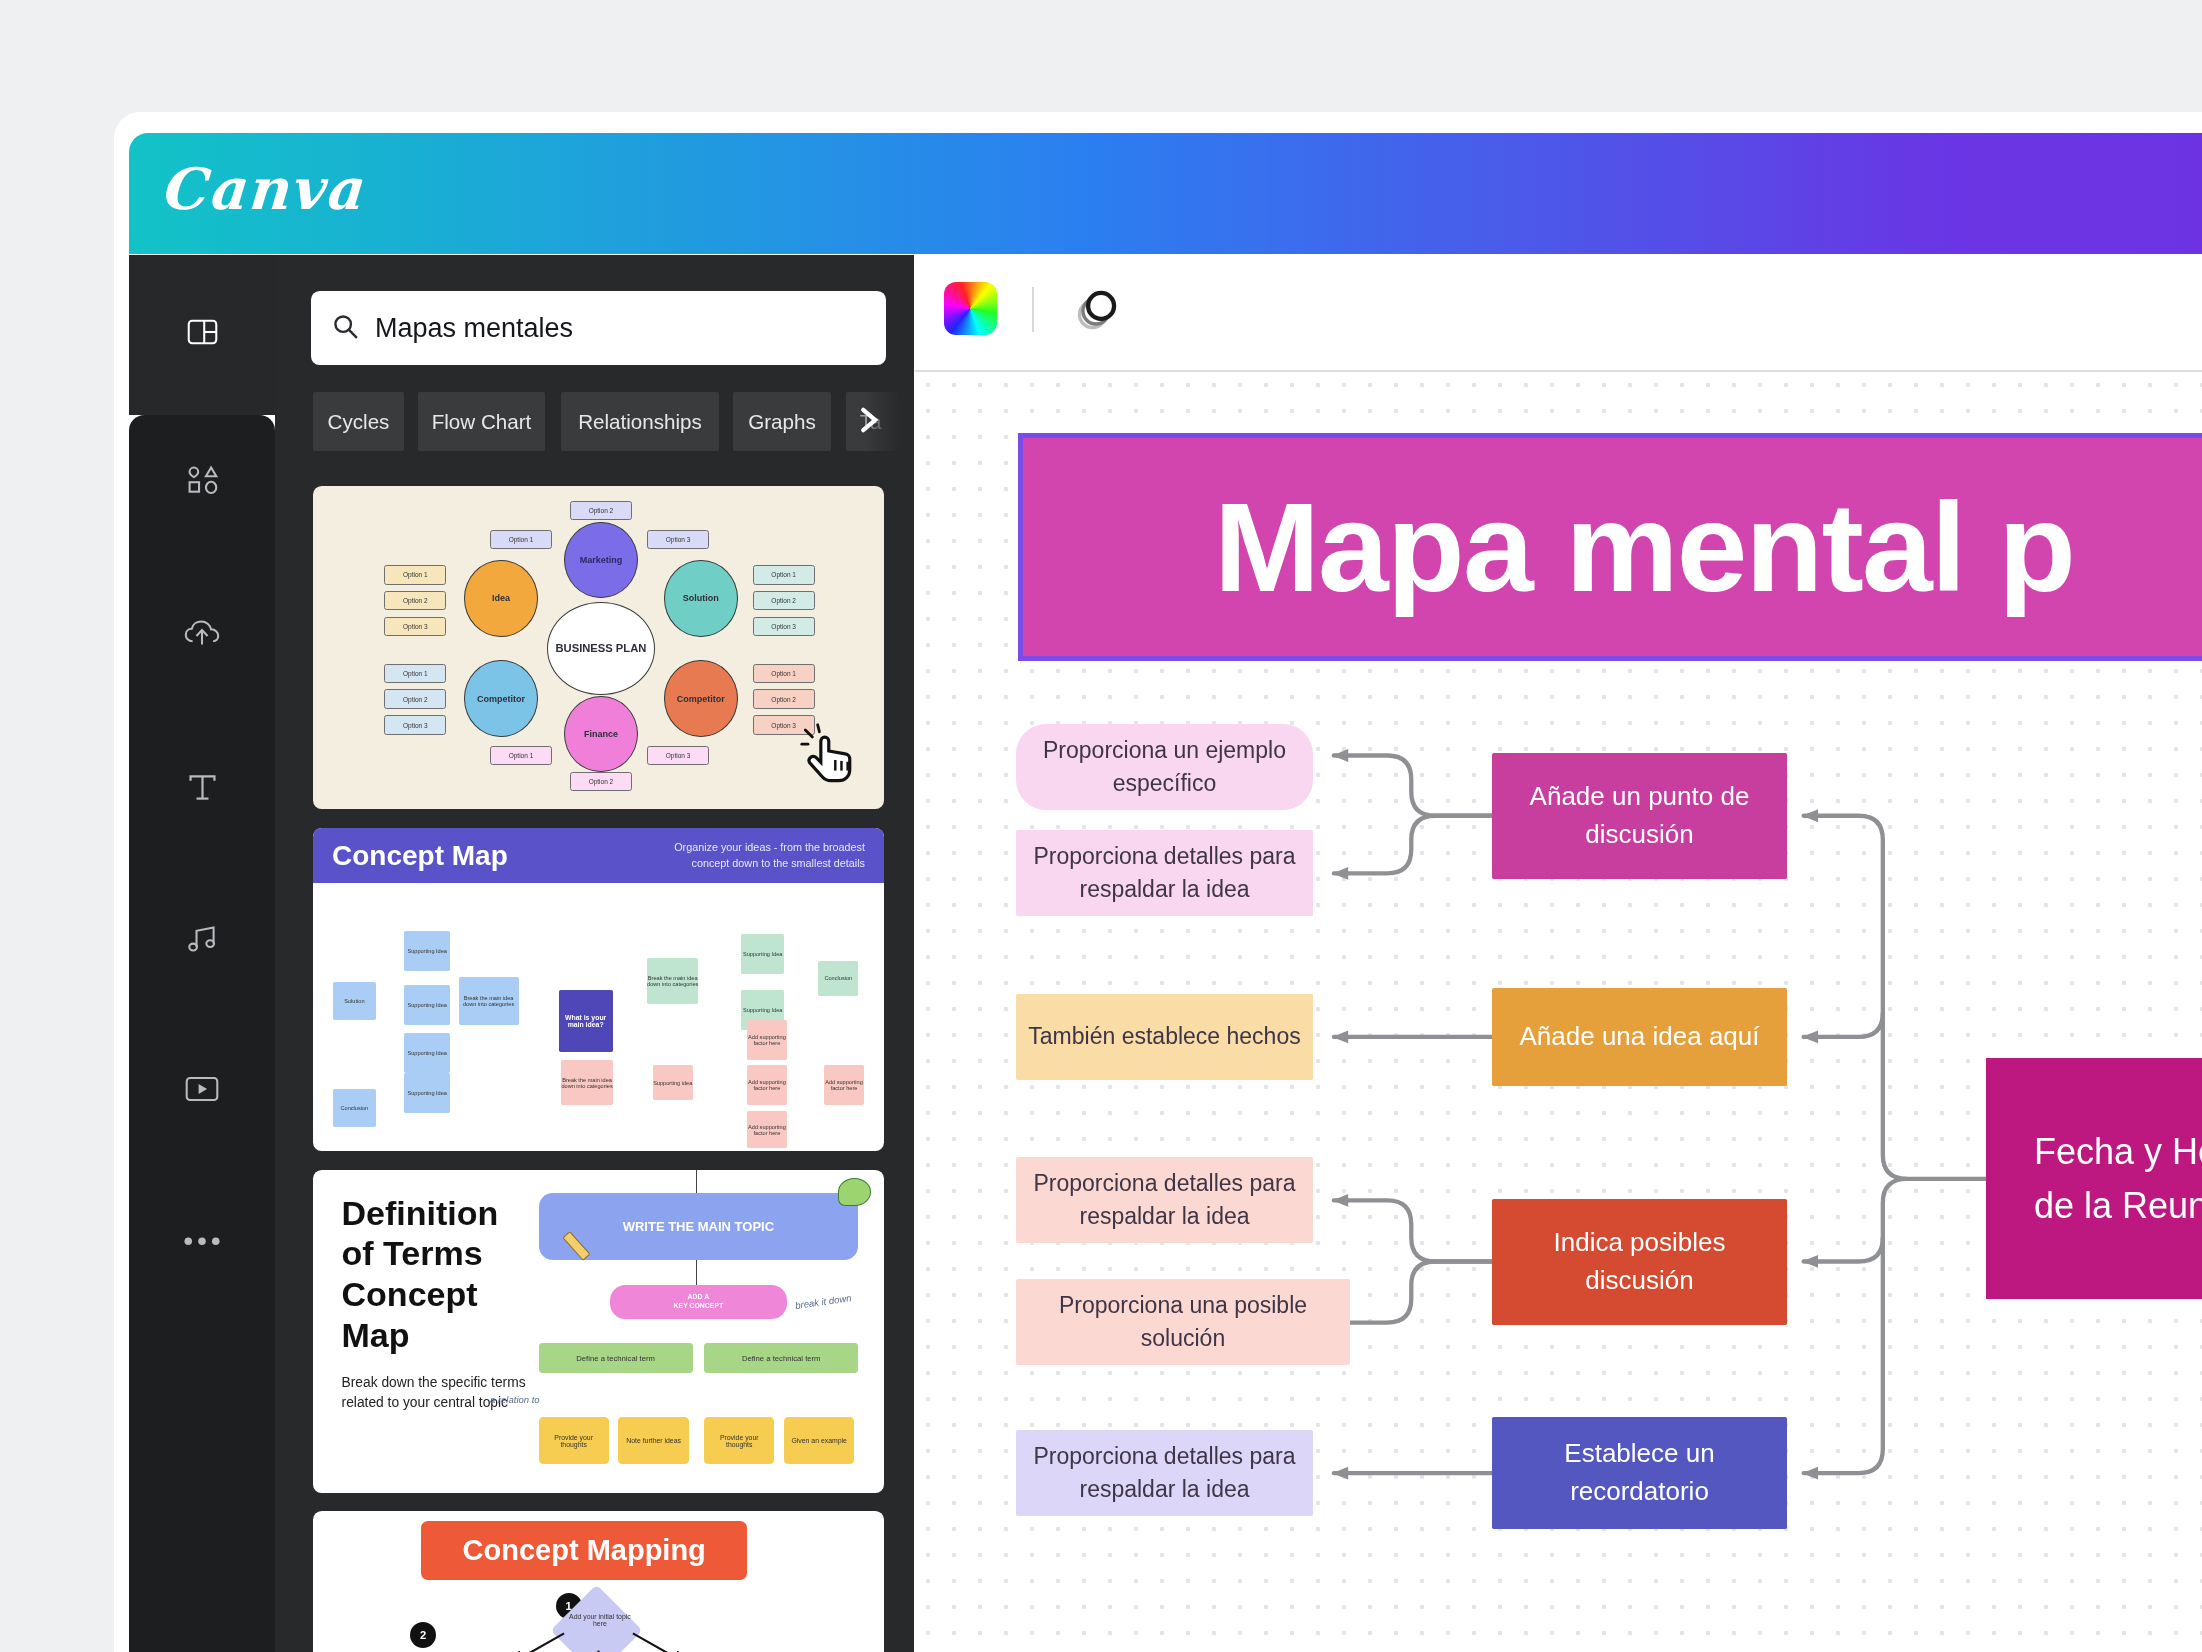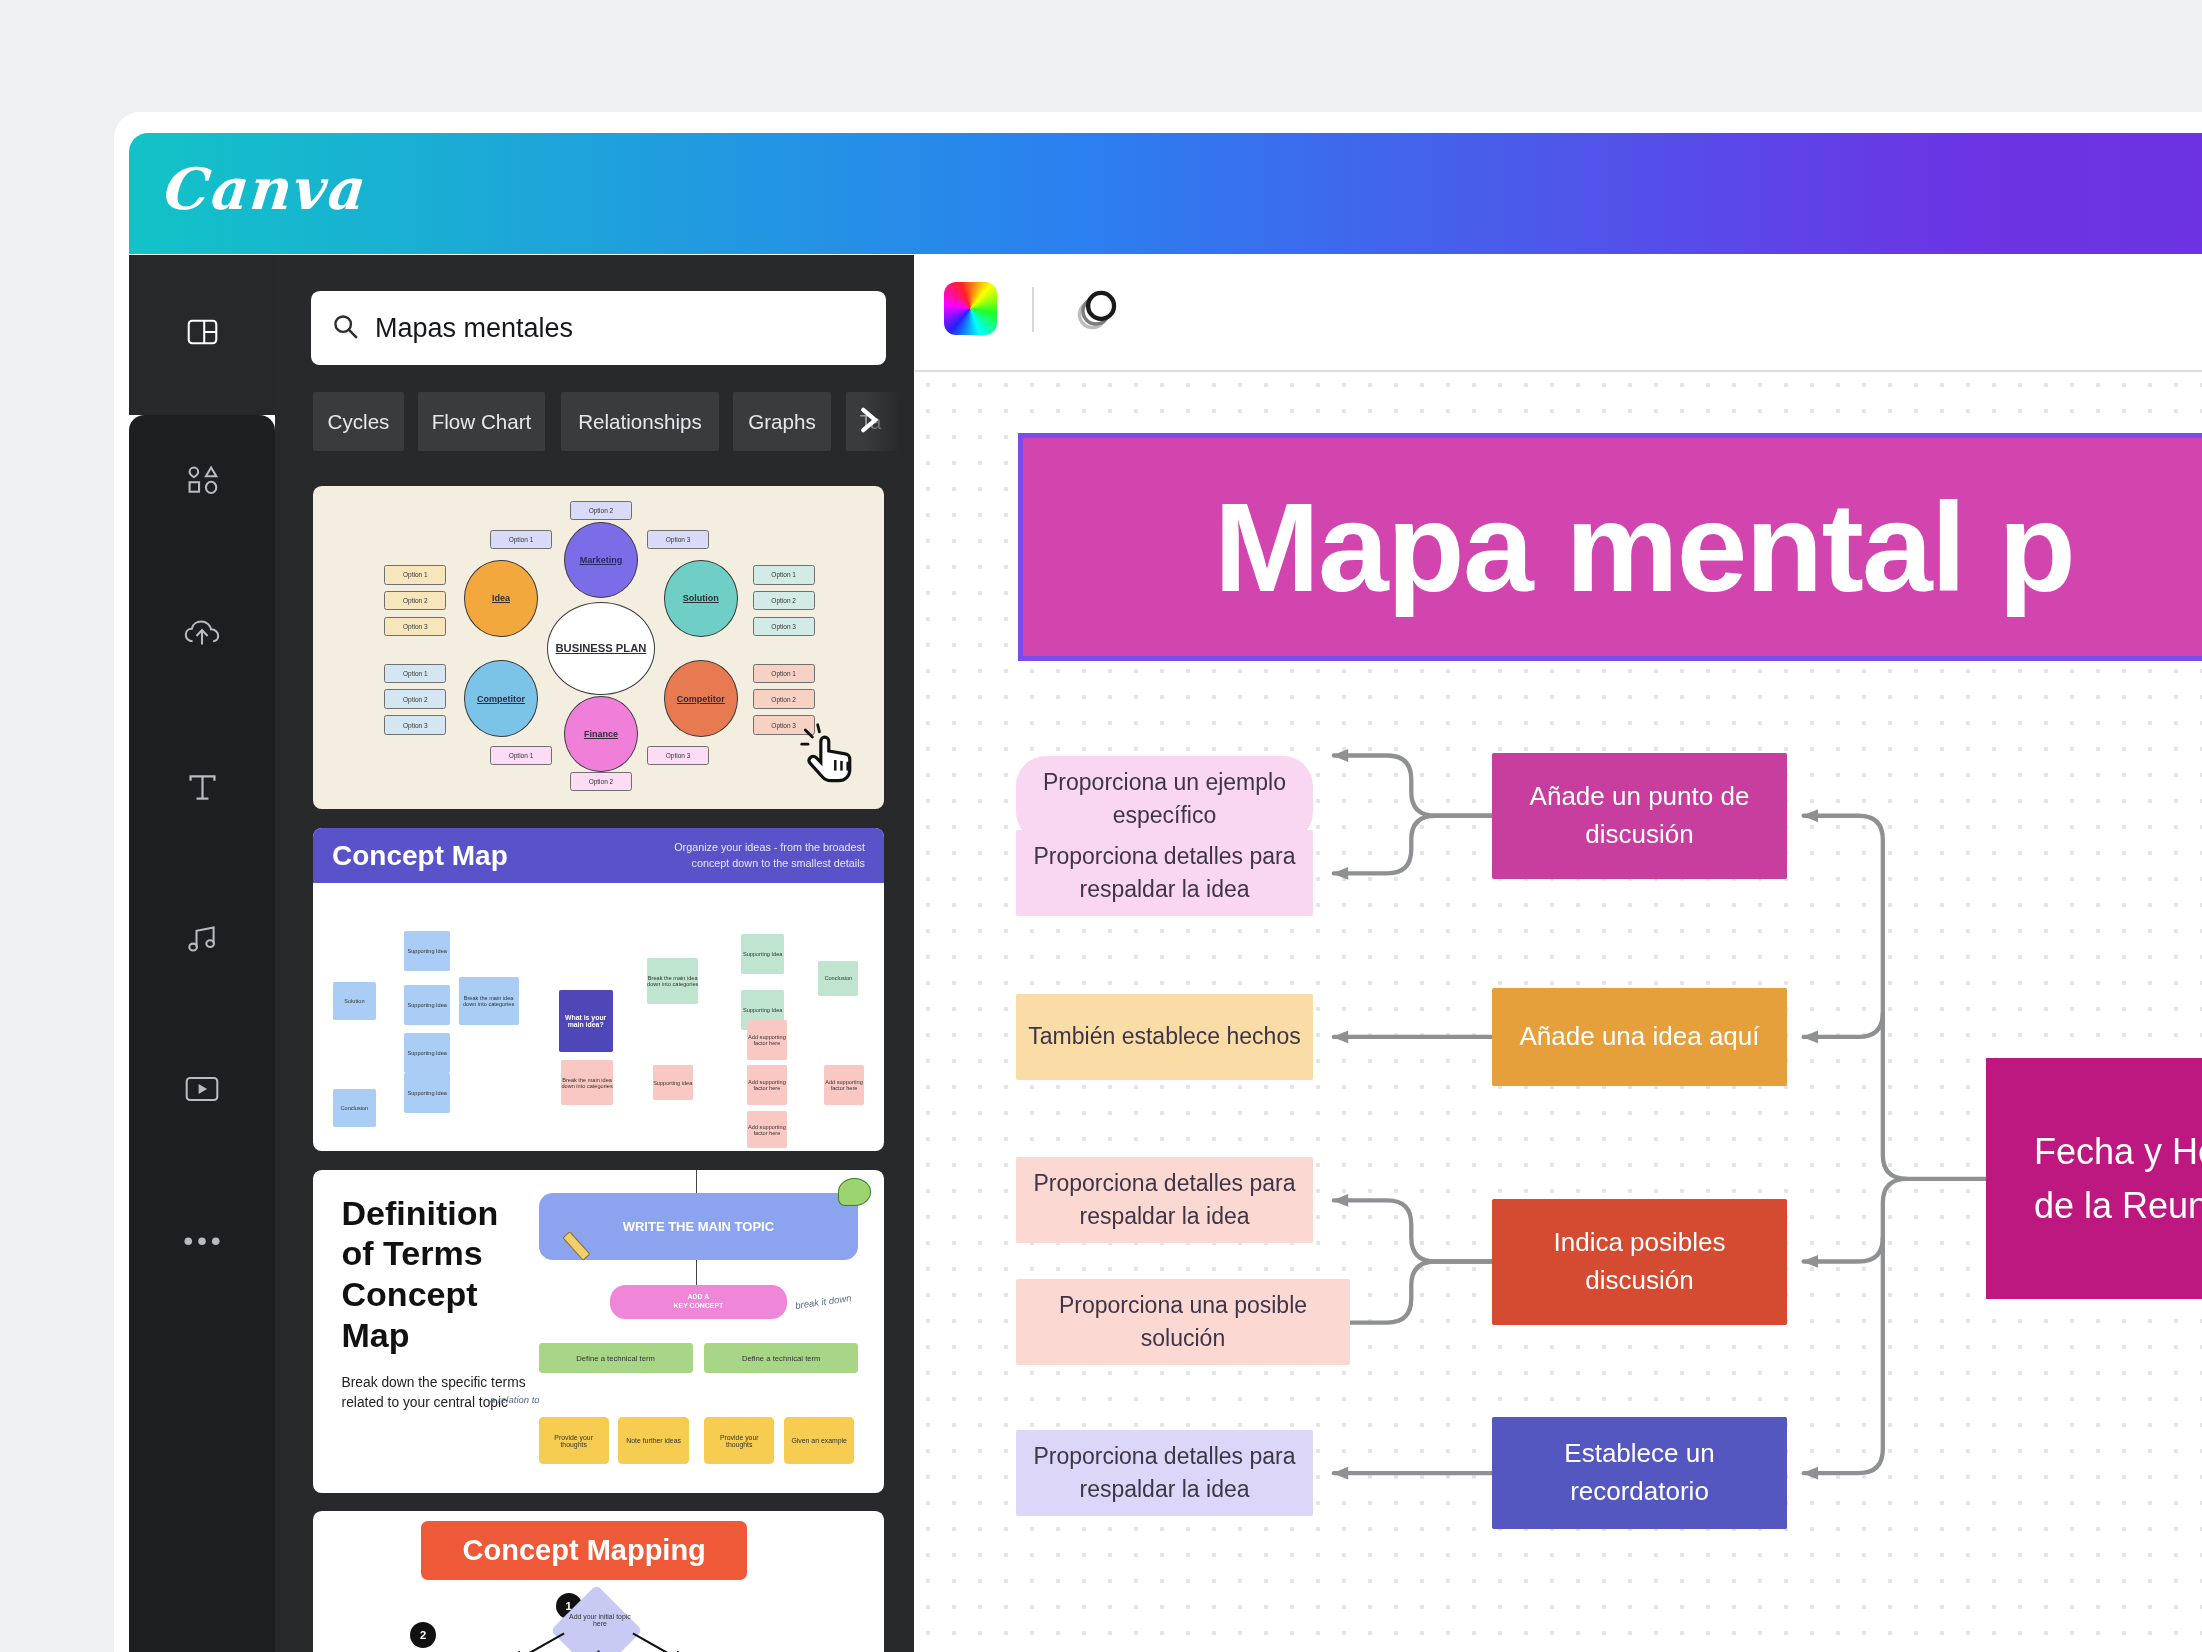--- a/index.html
+++ b/index.html
@@ -15,21 +15,21 @@
   #rail-low{left:129px;top:415px;width:146px;height:1238px;background:#1d1e20;border-radius:15.5px 15.5px 0 0;}
   .rail-ic{position:absolute;left:0;width:146px;height:52px;display:flex;align-items:center;justify-content:center;color:#b9bbbe;}
   #panel{left:275px;top:255px;width:639px;height:1398px;background:#28292b;}
   #searchbar{position:absolute;left:36px;top:36px;width:575px;height:74px;background:#fff;border-radius:8.6px;display:flex;align-items:center;padding:0 20.6px;box-sizing:border-box;gap:13.8px;}
   #searchbar input{border:none;outline:none;font:400 27px "Liberation Sans",sans-serif;color:#15171b;flex:1;background:transparent;}
   .chip{position:absolute;top:137px;height:59px;background:#3a3b3d;border-radius:2px;color:#e6e7e9;
     font-size:20.6px;display:flex;align-items:center;justify-content:center;box-sizing:border-box;}
   .thumb{position:absolute;left:38px;width:571px;height:323px;border-radius:8.6px;overflow:hidden;background:#fff;}
   
   .mbox{position:absolute;display:flex;align-items:center;justify-content:center;text-align:center;color:#333;border-radius:1.7px;}
-  .ellipse{position:absolute;border-radius:50%;border:1.7px solid #3a3a3a;display:flex;align-items:center;justify-content:center;text-align:center;font-weight:bold;font-size:9px;color:#2e2e38;text-decoration:underline;}
+  .ellipse{position:absolute;border-radius:50%;border:1.7px solid #3a3a3a;display:flex;align-items:center;justify-content:center;text-align:center;font-weight:bold;font-size:9px;color:#2e2e38;}
   .opt{position:absolute;width:10.5%;height:5.4%;border:0.9px solid #6f6f6f;border-radius:2.6px;background:#fff;
     display:flex;align-items:center;justify-content:center;font-size:6.5px;color:#333;}
   
   #canvas-bg{left:915px;top:255px;width:1288px;height:1398px;background:#ffffff;}
   #toolbar-border{left:915px;top:370px;width:1288px;height:1.7px;background:#dcdddf;}
   #dots{left:915px;top:372px;width:1288px;height:1281px;background-color:#fff;
     background-image:radial-gradient(circle,#e3e3e8 2px,transparent 2.4px);background-size:26px 26px;}
   #swatch{left:944px;top:282px;width:53px;height:53px;border-radius:12px;cursor:pointer;
     background:conic-gradient(from 220deg at 50% 50%,#2222ff,#ff00ff,#ff2222,#ffff00,#22ff22,#00ffff,#2222ff);}
   #tb-divider{left:1032px;top:287px;width:1.7px;height:45px;background:#d7d8da;}
@@ -287,21 +287,21 @@
       <path d="M1734 1466 L1668 1466 Q1640 1466 1640 1438 L1640 1423 Q1640 1395 1612 1395 L1550 1395" marker-end="url(#arr)"></path>
       <path d="M1734 1466 L1668 1466 Q1640 1466 1640 1494 L1640 1509 Q1640 1537 1612 1537 L1550 1537" marker-end="url(#arr)"></path>
       <path d="M1734 1712 L1550 1712" marker-end="url(#arr)"></path>
     </g>
   </svg>
 
   <div class="abs" id="banner">
     <span>Mapa mental p</span>
   </div>
 
-  <div class="node node-light" style="left:1016px;top:756px;width:297px;height:86px;background:#f9d7f0;border-radius:30px;">Proporciona un ejemplo específico</div>
+  <div class="node node-light" style="left:1016px;top:724px;width:297px;height:86px;background:#f9d7f0;border-radius:30px;">Proporciona un ejemplo específico</div>
   <div class="node node-light" style="left:1016px;top:830px;width:297px;height:86px;background:#f9d7f0;">Proporciona detalles para respaldar la idea</div>
   <div class="node node-light" style="left:1016px;top:994px;width:297px;height:86px;background:#f9dca6;">También establece hechos</div>
   <div class="node node-light" style="left:1016px;top:1157px;width:297px;height:86px;background:#fbd9d2;">Proporciona detalles para respaldar la idea</div>
   <div class="node node-light" style="left:1016px;top:1279px;width:334px;height:86px;background:#fbd9d2;">Proporciona una posible solución</div>
   <div class="node node-light" style="left:1016px;top:1430px;width:297px;height:86px;background:#dcd7f8;">Proporciona detalles para respaldar la idea</div>
 
   <div class="node node-dark" style="left:1492px;top:753px;width:295px;height:126px;background:#c73e9e;">Añade un punto de discusión</div>
   <div class="node node-dark" style="left:1492px;top:988px;width:295px;height:98px;background:#e5a03c;">Añade una idea aquí</div>
   <div class="node node-dark" style="left:1492px;top:1199px;width:295px;height:126px;background:#d44b31;">Indica posibles discusión</div>
   <div class="node node-dark" style="left:1492px;top:1417px;width:295px;height:112px;background:#5457bf;">Establece un recordatorio</div>

